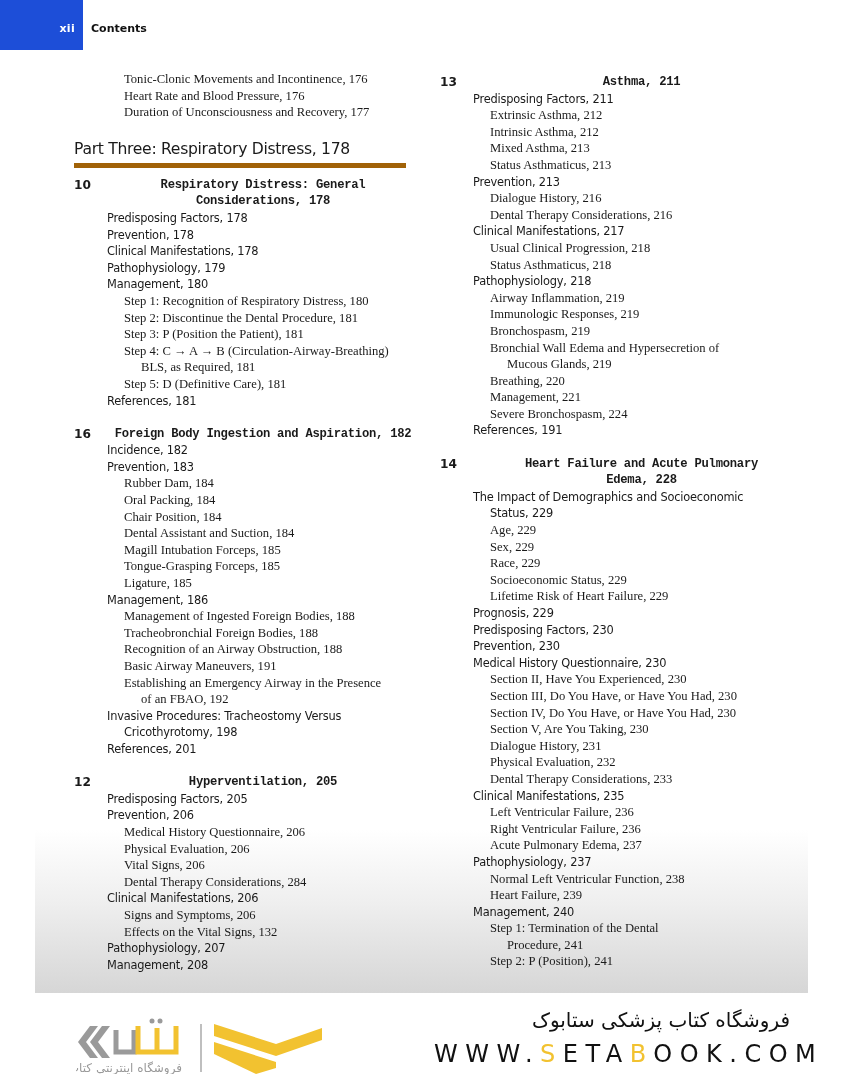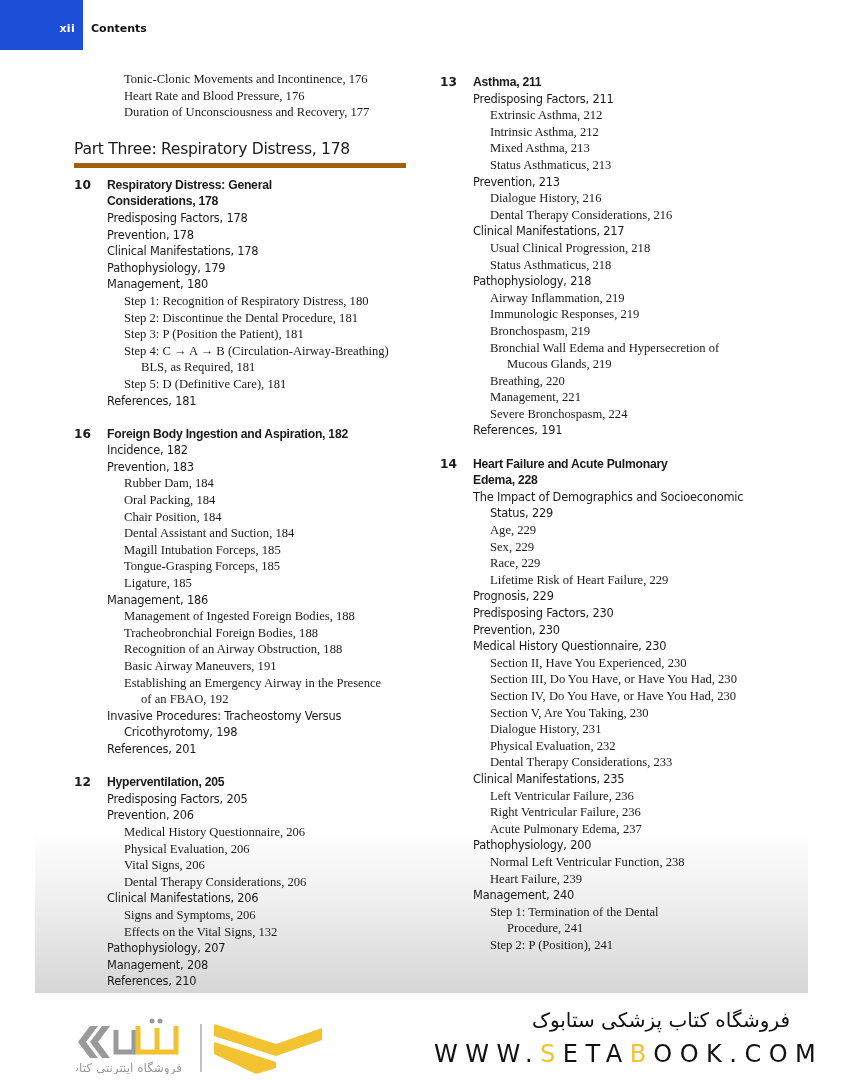--- a/index.html
+++ b/index.html
@@ -38,22 +38,22 @@
   .l3 { padding-left: 67px; }
 
   .chapter { position: relative; margin-top: 0; }
   .chapter-head { position: relative; }
   .ch-num {
     position: absolute; left: 0; top: 0;
     font-family: "DejaVu Sans", sans-serif; font-weight: bold; font-size: 12.2px;
     line-height: 16.6px;
   }
   .ch-title {
-    padding-left: 33px; font-family: Liberation Sans, sans-serif; font-weight: bold;
-    font-size: 12.2px; line-height: 16.6px; letter-spacing: -0.25px;
+    padding-left: 33px; font-family: Liberation Mono, monospace; font-weight: bold;
+    font-size: 12.2px; line-height: 16.6px; letter-spacing: -0.25px; text-align: center;
   }
   .gap { height: 16.6px; }
 
   .part-title {
     font-family: "DejaVu Sans", sans-serif; font-size: 15.6px; letter-spacing: -0.3px;
     margin-top: 18px; padding-bottom: 4px;
     border-bottom: 5px solid #a16207;
     width: 332px; line-height: 20px;
   }
   .part-after { height: 9px; }
@@ -140,27 +140,26 @@
       <div class="chapter">
         <div class="chapter-head">
           <span class="ch-num">12</span>
           <div class="ch-title">Hyperventilation, 205</div>
         </div>
         <div class="line sans l1">Predisposing Factors, 205</div>
         <div class="line sans l1">Prevention, 206</div>
         <div class="line serif l2">Medical History Questionnaire, 206</div>
         <div class="line serif l2">Physical Evaluation, 206</div>
         <div class="line serif l2">Vital Signs, 206</div>
-        <div class="line serif l2">Dental Therapy Considerations, 206</div>
+        <div class="line serif l2">Dental Therapy Considerations, 284</div>
         <div class="line sans l1">Clinical Manifestations, 206</div>
         <div class="line serif l2">Signs and Symptoms, 206</div>
         <div class="line serif l2">Effects on the Vital Signs, 132</div>
         <div class="line sans l1">Pathophysiology, 207</div>
         <div class="line sans l1">Management, 208</div>
-        <div class="line sans l1">References, 210</div>
       </div>
     </div>
 </div>
 
 <div class="col col-right">
   <div id="right-chapters">
       <div class="chapter">
         <div class="chapter-head">
           <span class="ch-num">13</span>
           <div class="ch-title">Asthma, 211</div>
@@ -192,37 +191,38 @@
         <div class="chapter-head">
           <span class="ch-num">14</span>
           <div class="ch-title">Heart Failure and Acute Pulmonary</div>
           <div class="ch-title">Edema, 228</div>
         </div>
         <div class="line sans l1">The Impact of Demographics and Socioeconomic</div>
         <div class="line sans l2">Status, 229</div>
         <div class="line serif l2">Age, 229</div>
         <div class="line serif l2">Sex, 229</div>
         <div class="line serif l2">Race, 229</div>
+        <div class="line serif l2">Socioeconomic Status, 229</div>
         <div class="line serif l2">Lifetime Risk of Heart Failure, 229</div>
         <div class="line sans l1">Prognosis, 229</div>
         <div class="line sans l1">Predisposing Factors, 230</div>
         <div class="line sans l1">Prevention, 230</div>
         <div class="line sans l1">Medical History Questionnaire, 230</div>
         <div class="line serif l2">Section II, Have You Experienced, 230</div>
         <div class="line serif l2">Section III, Do You Have, or Have You Had, 230</div>
         <div class="line serif l2">Section IV, Do You Have, or Have You Had, 230</div>
         <div class="line serif l2">Section V, Are You Taking, 230</div>
         <div class="line serif l2">Dialogue History, 231</div>
         <div class="line serif l2">Physical Evaluation, 232</div>
         <div class="line serif l2">Dental Therapy Considerations, 233</div>
         <div class="line sans l1">Clinical Manifestations, 235</div>
         <div class="line serif l2">Left Ventricular Failure, 236</div>
         <div class="line serif l2">Right Ventricular Failure, 236</div>
         <div class="line serif l2">Acute Pulmonary Edema, 237</div>
-        <div class="line sans l1">Pathophysiology, 200</div>
+        <div class="line sans l1">Pathophysiology, 237</div>
         <div class="line serif l2">Normal Left Ventricular Function, 238</div>
         <div class="line serif l2">Heart Failure, 239</div>
         <div class="line sans l1">Management, 240</div>
         <div class="line serif l2">Step 1: Termination of the Dental</div>
         <div class="line serif l3">Procedure, 241</div>
         <div class="line serif l2">Step 2: P (Position), 241</div>
       </div>
     </div>
 </div>
 

